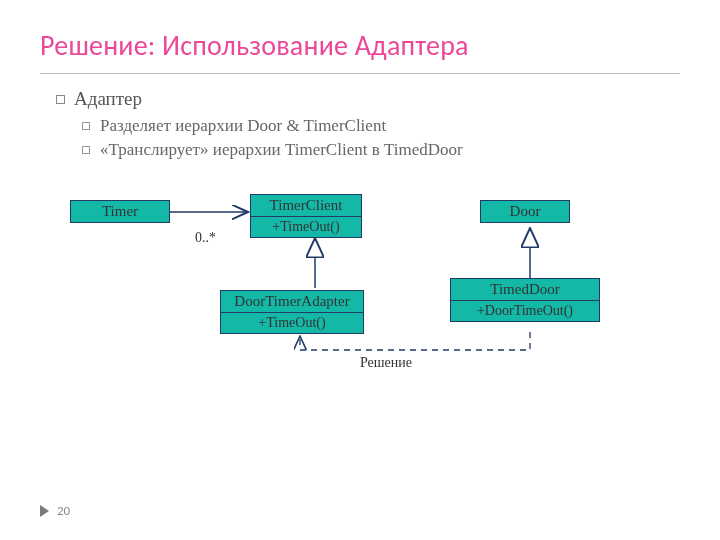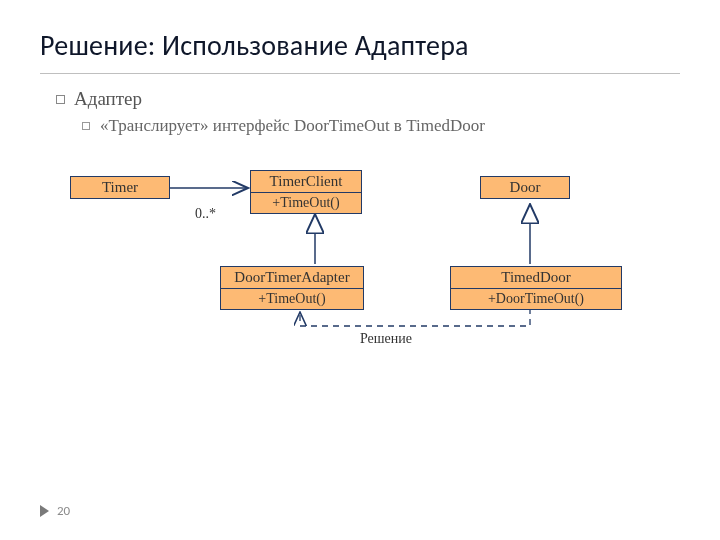--- a/index.html
+++ b/index.html
@@ -9,64 +9,65 @@
     font-family: "Times New Roman", Georgia, serif;
     background:#fff;
     color:#5b5b5b;
     position:relative;
   }
   .slide { padding: 28px 40px 0 40px; }
   h1.title {
     font-family: Calibri, Arial, sans-serif;
     font-weight: 400;
     font-size: 28px;
-    color:#0f172a;
+    color:#ec4899;
     margin:0 0 10px 0;
     letter-spacing:0.2px;
   }
   .rule { border:none; border-top:1px solid #bfbfbf; margin:0 0 14px 0; }
   ul.bullets { list-style:none; padding:0; margin:12px; }
   ul.bullets > li { padding-left:22px; position:relative; font-size:19px; color:#555; margin-bottom:6px; }
   ul.bullets > li::before { content:""; position:absolute; left:4px; top:7px; width:7px; height:7px; border:1px solid #888; background:#fff; }
   ul.sub { list-style:none; padding:0; margin:4px 0 0 28px; }
   ul.sub > li { padding-left:20px; position:relative; font-size:17px; color:#666; margin:4px 0; }
   ul.sub > li::before { content:""; position:absolute; left:2px; top:6px; width:6px; height:6px; border:1px solid #999; background:#fff; }
 
   .diagram { position:relative; width:640px; height:240px; margin-top:20px; }
   svg.conn { position:absolute; left:0; top:0; width:640px; height:240px; pointer-events:none; }
 
-  .cls { position:absolute; border:1.5px solid #223a66; background:#fdba74; text-align:center; font-family:"Times New Roman", serif; color:#333; }
+  .cls { position:absolute; border:1.5px solid #223a66; background:#14b8a6; text-align:center; font-family:"Times New Roman", serif; color:#333; }
   .cls .name { font-size:15px; padding:2px 10px; }
   .cls .sep { border-top:1.5px solid #223a66; }
   .cls .method { font-size:14px; padding:2px 10px; }
 
   #timer        { left:30px;  top:20px;  width:100px; }
   #timerclient  { left:210px; top:14px;  width:112px; }
   #door         { left:440px; top:20px;  width:90px; }
   #adapter      { left:180px; top:110px; width:144px; }
-  #timeddoor    { left:410px; top:110px; width:172px; }
+  #timeddoor    { left:410px; top:98px; width:150px; }
 
   .multiplicity { position:absolute; left:155px; top:50px; font-size:14px; color:#333; font-family:"Times New Roman", serif; }
   .creates-label { position:absolute; left:320px; top:175px; font-size:14px; color:#333; font-family:"Times New Roman", serif; }
 
   .footer { position:absolute; left:40px; bottom:22px; display:flex; align-items:center; gap:8px; }
   .footer .tri{ width:0;height:0;border-top:6px solid transparent;border-bottom:6px solid transparent;border-left:9px solid #7a7a7a; }
   .footer .pg{ font-family: Calibri, Arial, sans-serif; font-size:13px; color:#8a8a8a; }
 </style>
 </head>
 <body>
 
 <div class="slide">
   <h1 class="title">Решение: Использование Адаптера</h1>
   <hr class="rule">
 
   <ul class="bullets">
     <li>Адаптер</li>
     <ul class="sub">
-      <li>«Транслирует» интерфейс DoorTimeOut в TimedDoor</li>
+      <li>Разделяет иерархии Door &amp; TimerClient</li>
+      <li>«Транслирует» иерархии TimerClient в TimedDoor</li>
     </ul>
   </ul>
 
   <div class="diagram">
     <svg class="conn">
       <defs>
         <marker id="openArrow" markerWidth="12" markerHeight="10" refX="11" refY="5" orient="auto">
           <path d="M0,0 L11,5 L0,10" fill="none" stroke="#223a66" stroke-width="1.3"></path>
         </marker>
         <marker id="hollowTri" markerWidth="14" markerHeight="12" refX="13" refY="6" orient="auto">

